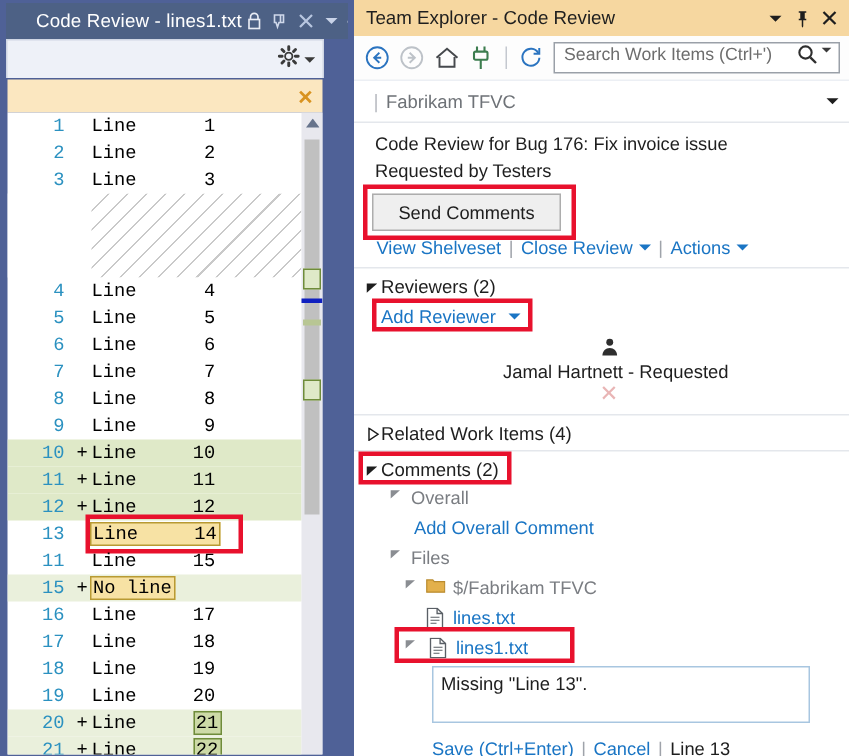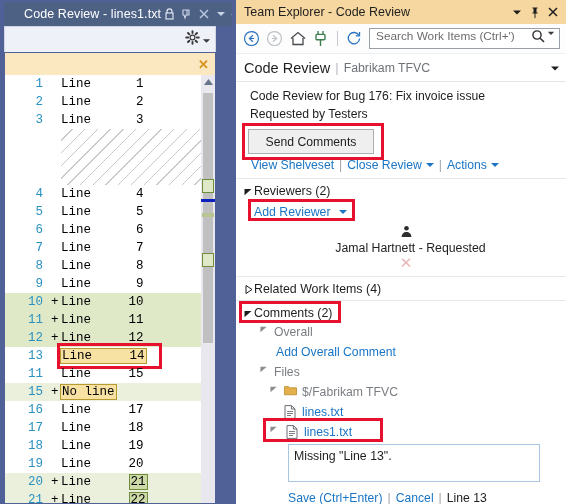--- a/index.html
+++ b/index.html
@@ -359,21 +359,20 @@
         </span>
         <span class="search-drop">
           <svg width="8" height="8" viewBox="0 0 10 10">
               <path d="M1 3.5l4 4 4-4z" fill="#3a3a3a"></path>
             </svg>
         </span>
       </span>
     </div>
 
     <div class="te-header">
-      <span class="te-h1">Code Review</span>
       <span class="te-h-sep">|</span>
       <span class="te-h2">Fabrikam TFVC</span>
       <span>
         <svg width="10" height="10" viewBox="0 0 10 10">
             <path d="M1 3.5l4 4 4-4z" fill="#1e1e1e"></path>
           </svg>
       </span>
     </div>
 
     <div class="te-body">

